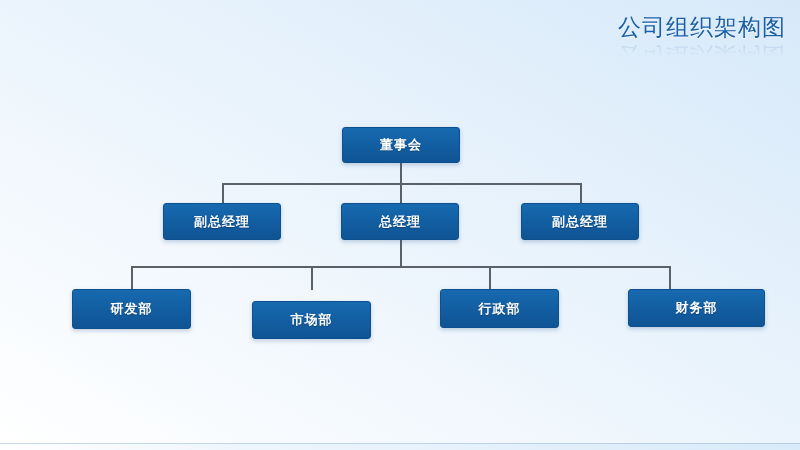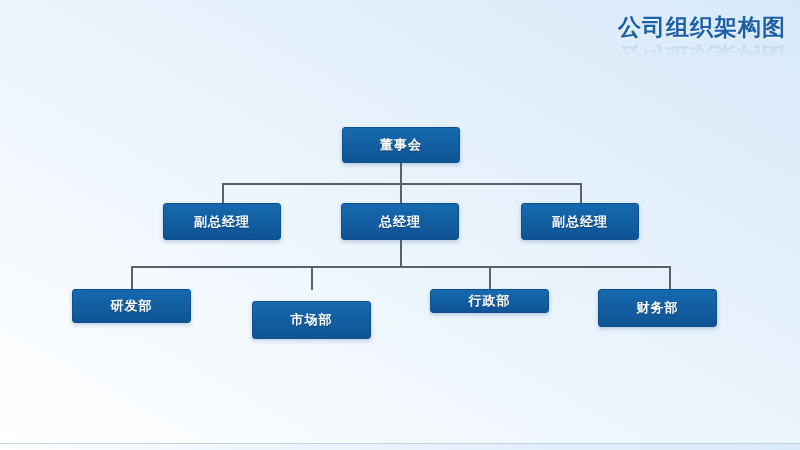--- a/index.html
+++ b/index.html
@@ -25,21 +25,21 @@
 
   
   .title-wrap {
     position: absolute;
     top: 12px;
     right: 14px;
     text-align: right;
   }
   .slide-title {
     font-size: 23px;
-    font-weight: bold;
+    font-weight: normal;
     letter-spacing: 1px;
     color: var(--title-color);
     text-shadow: 0 1px 1px rgba(255,255,255,0.8);
     white-space: nowrap;
   }
   .slide-title.reflection {
     transform: scaleY(-1);
     opacity: 0.28;
     margin-top: -3px;
     -webkit-mask-image: linear-gradient(to top, rgba(0,0,0,0.7) 0%, transparent 55%);
@@ -99,20 +99,20 @@
   <div class="vline" style="left:311px; top:266px; height:24px;"></div>
   <div class="vline" style="left:489px; top:266px; height:24px;"></div>
   <div class="vline" style="left:669px; top:266px; height:24px;"></div>
 
   <div class="node" style="left:342px; top:127px; width:118px; height:36px;text-align:right;">董事会</div>
 
   <div class="node" style="left:163px; top:203px; width:118px; height:37px;">副总经理</div>
   <div class="node" style="left:341px; top:203px; width:118px; height:37px;">总经理</div>
   <div class="node" style="left:521px; top:203px; width:118px; height:37px;">副总经理</div>
 
-  <div class="node" style="left:72px; top:289px; width:119px; height:34px;">研发部</div>
+  <div class="node" style="left:72px; top:289px; width:119px; height:40px;">研发部</div>
   <div class="node" style="left:252px; top:289px; width:119px; height:38px;margin-top:12px;">市场部</div>
-  <div class="node" style="left:430px; top:289px; width:119px; height:24px;">行政部</div>
-  <div class="node" style="left:598px; top:289px; width:119px; height:38px;">财务部</div>
+  <div class="node" style="left:440px; top:289px; width:119px; height:39px;">行政部</div>
+  <div class="node" style="left:628px; top:289px; width:137px; height:38px;">财务部</div>
 
   <div class="footer-band"></div>
 
 </div>
 
 </body></html>

